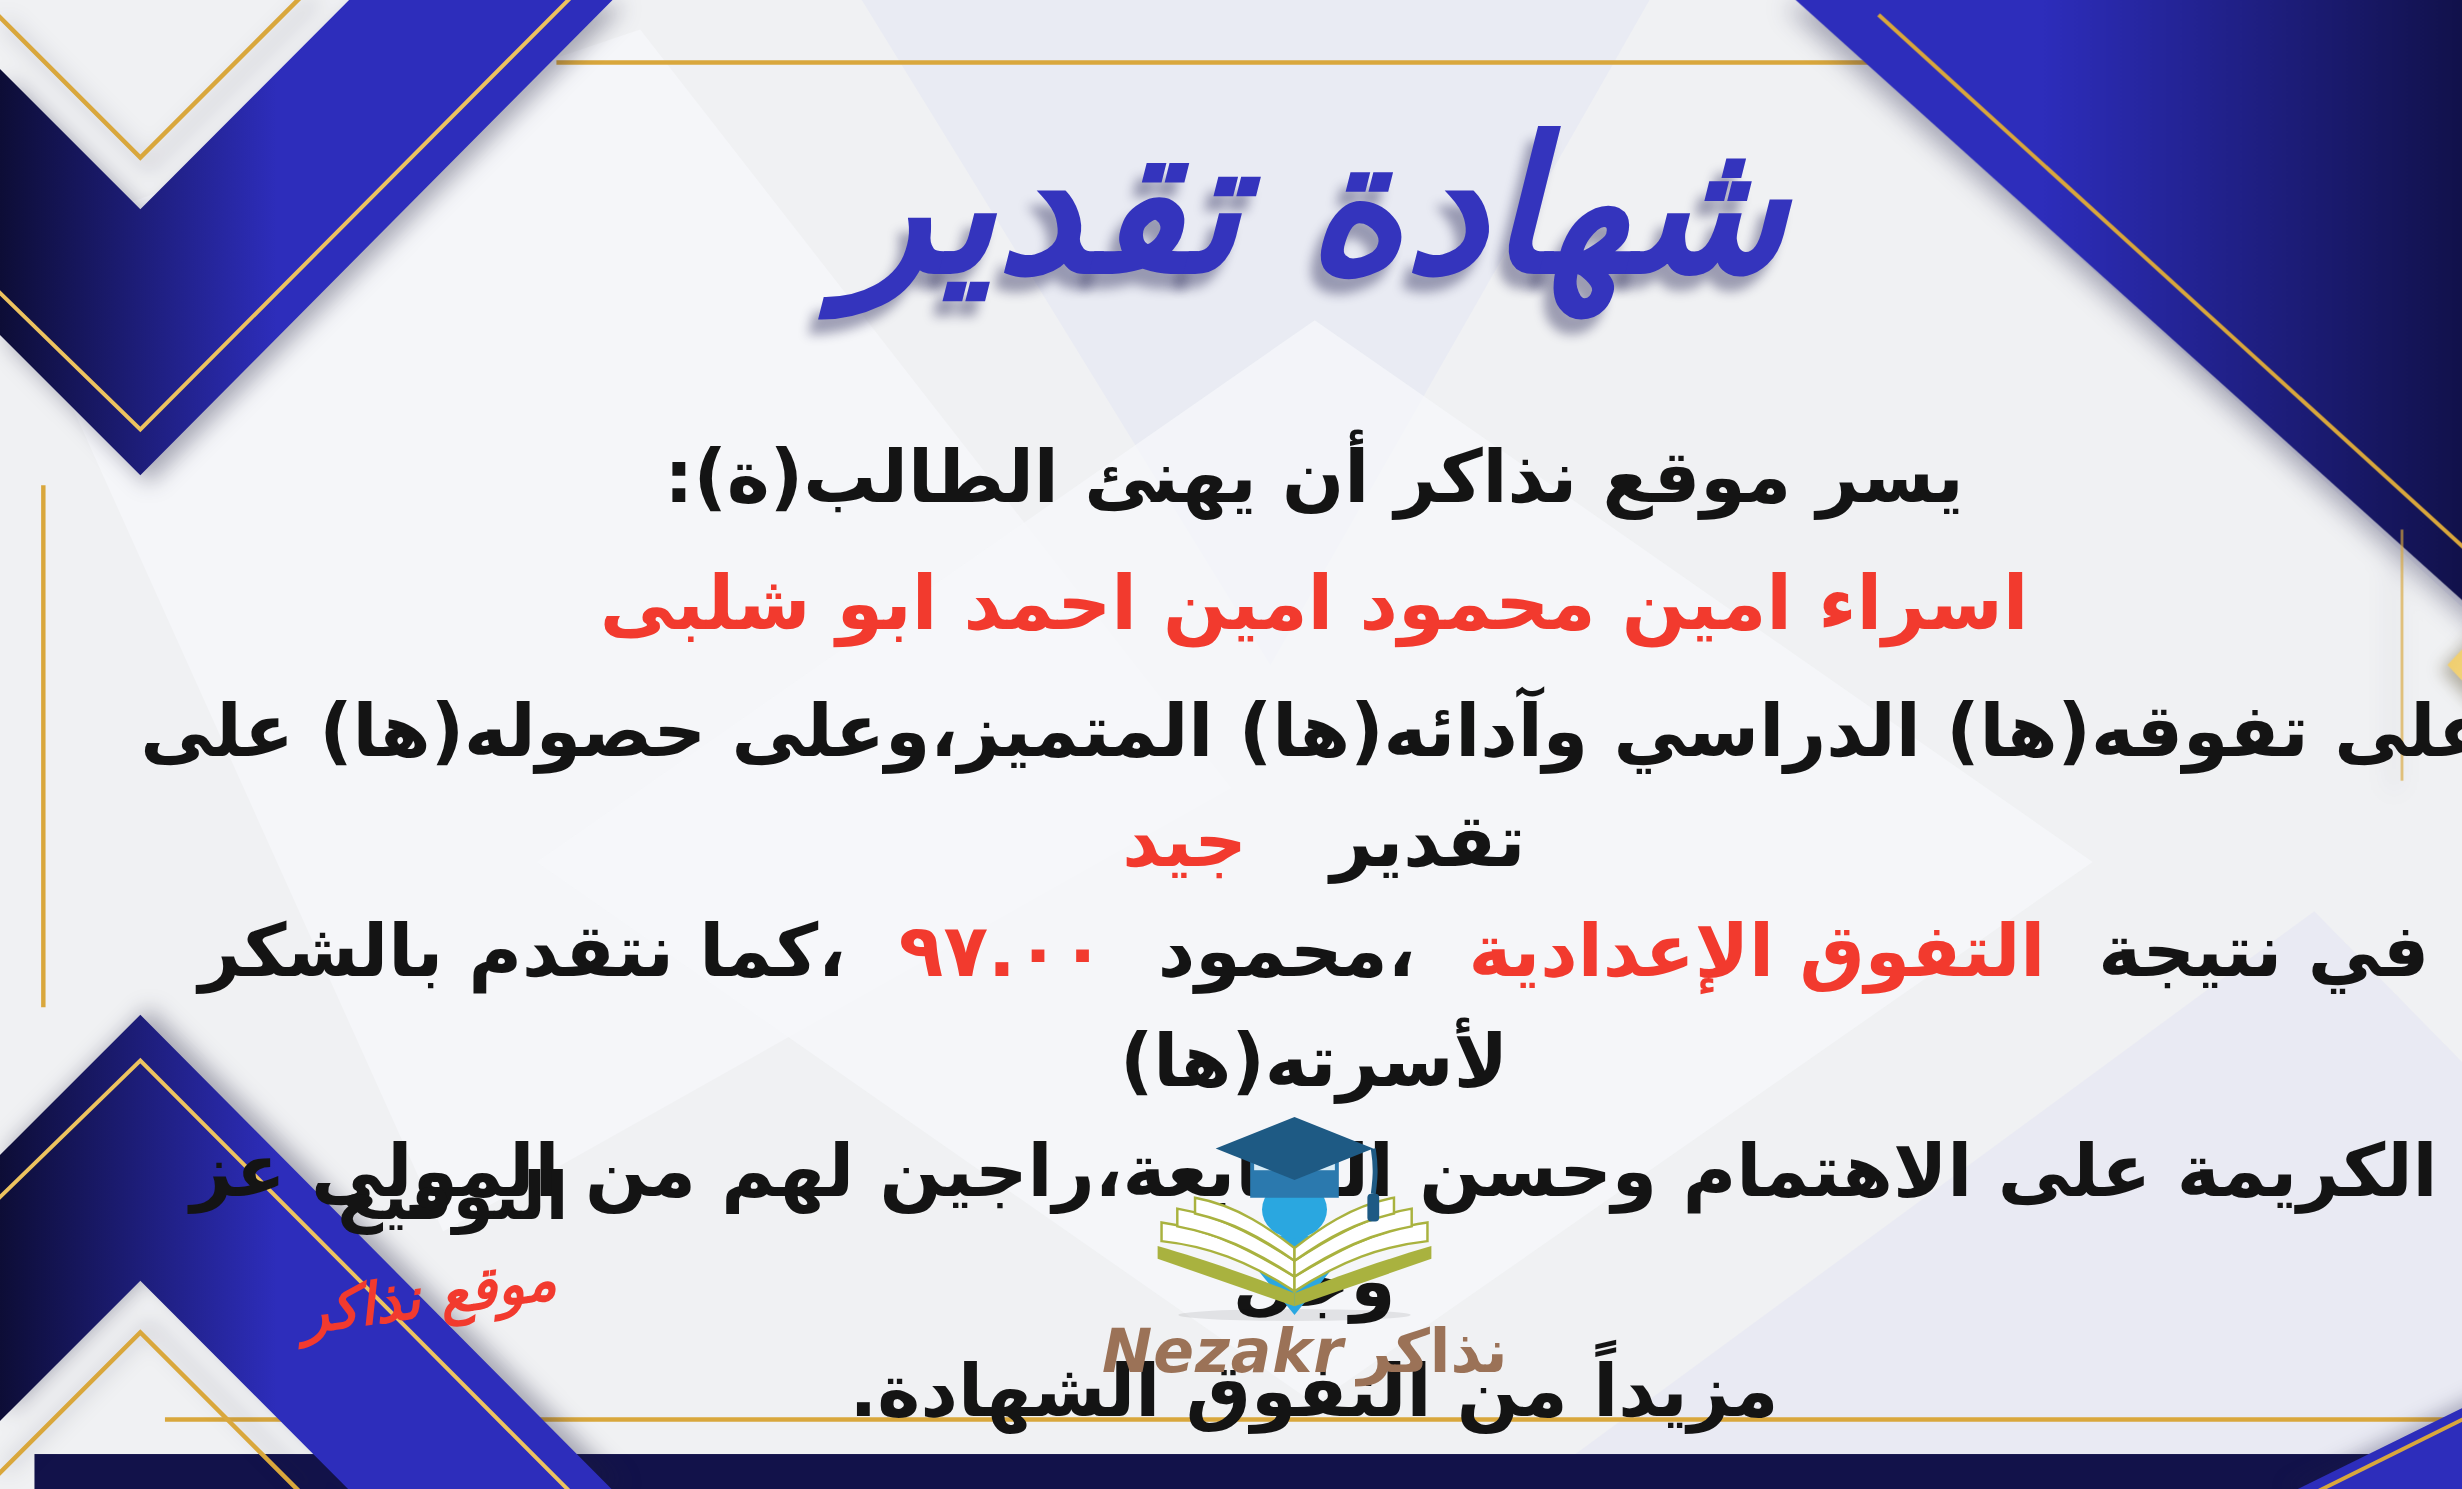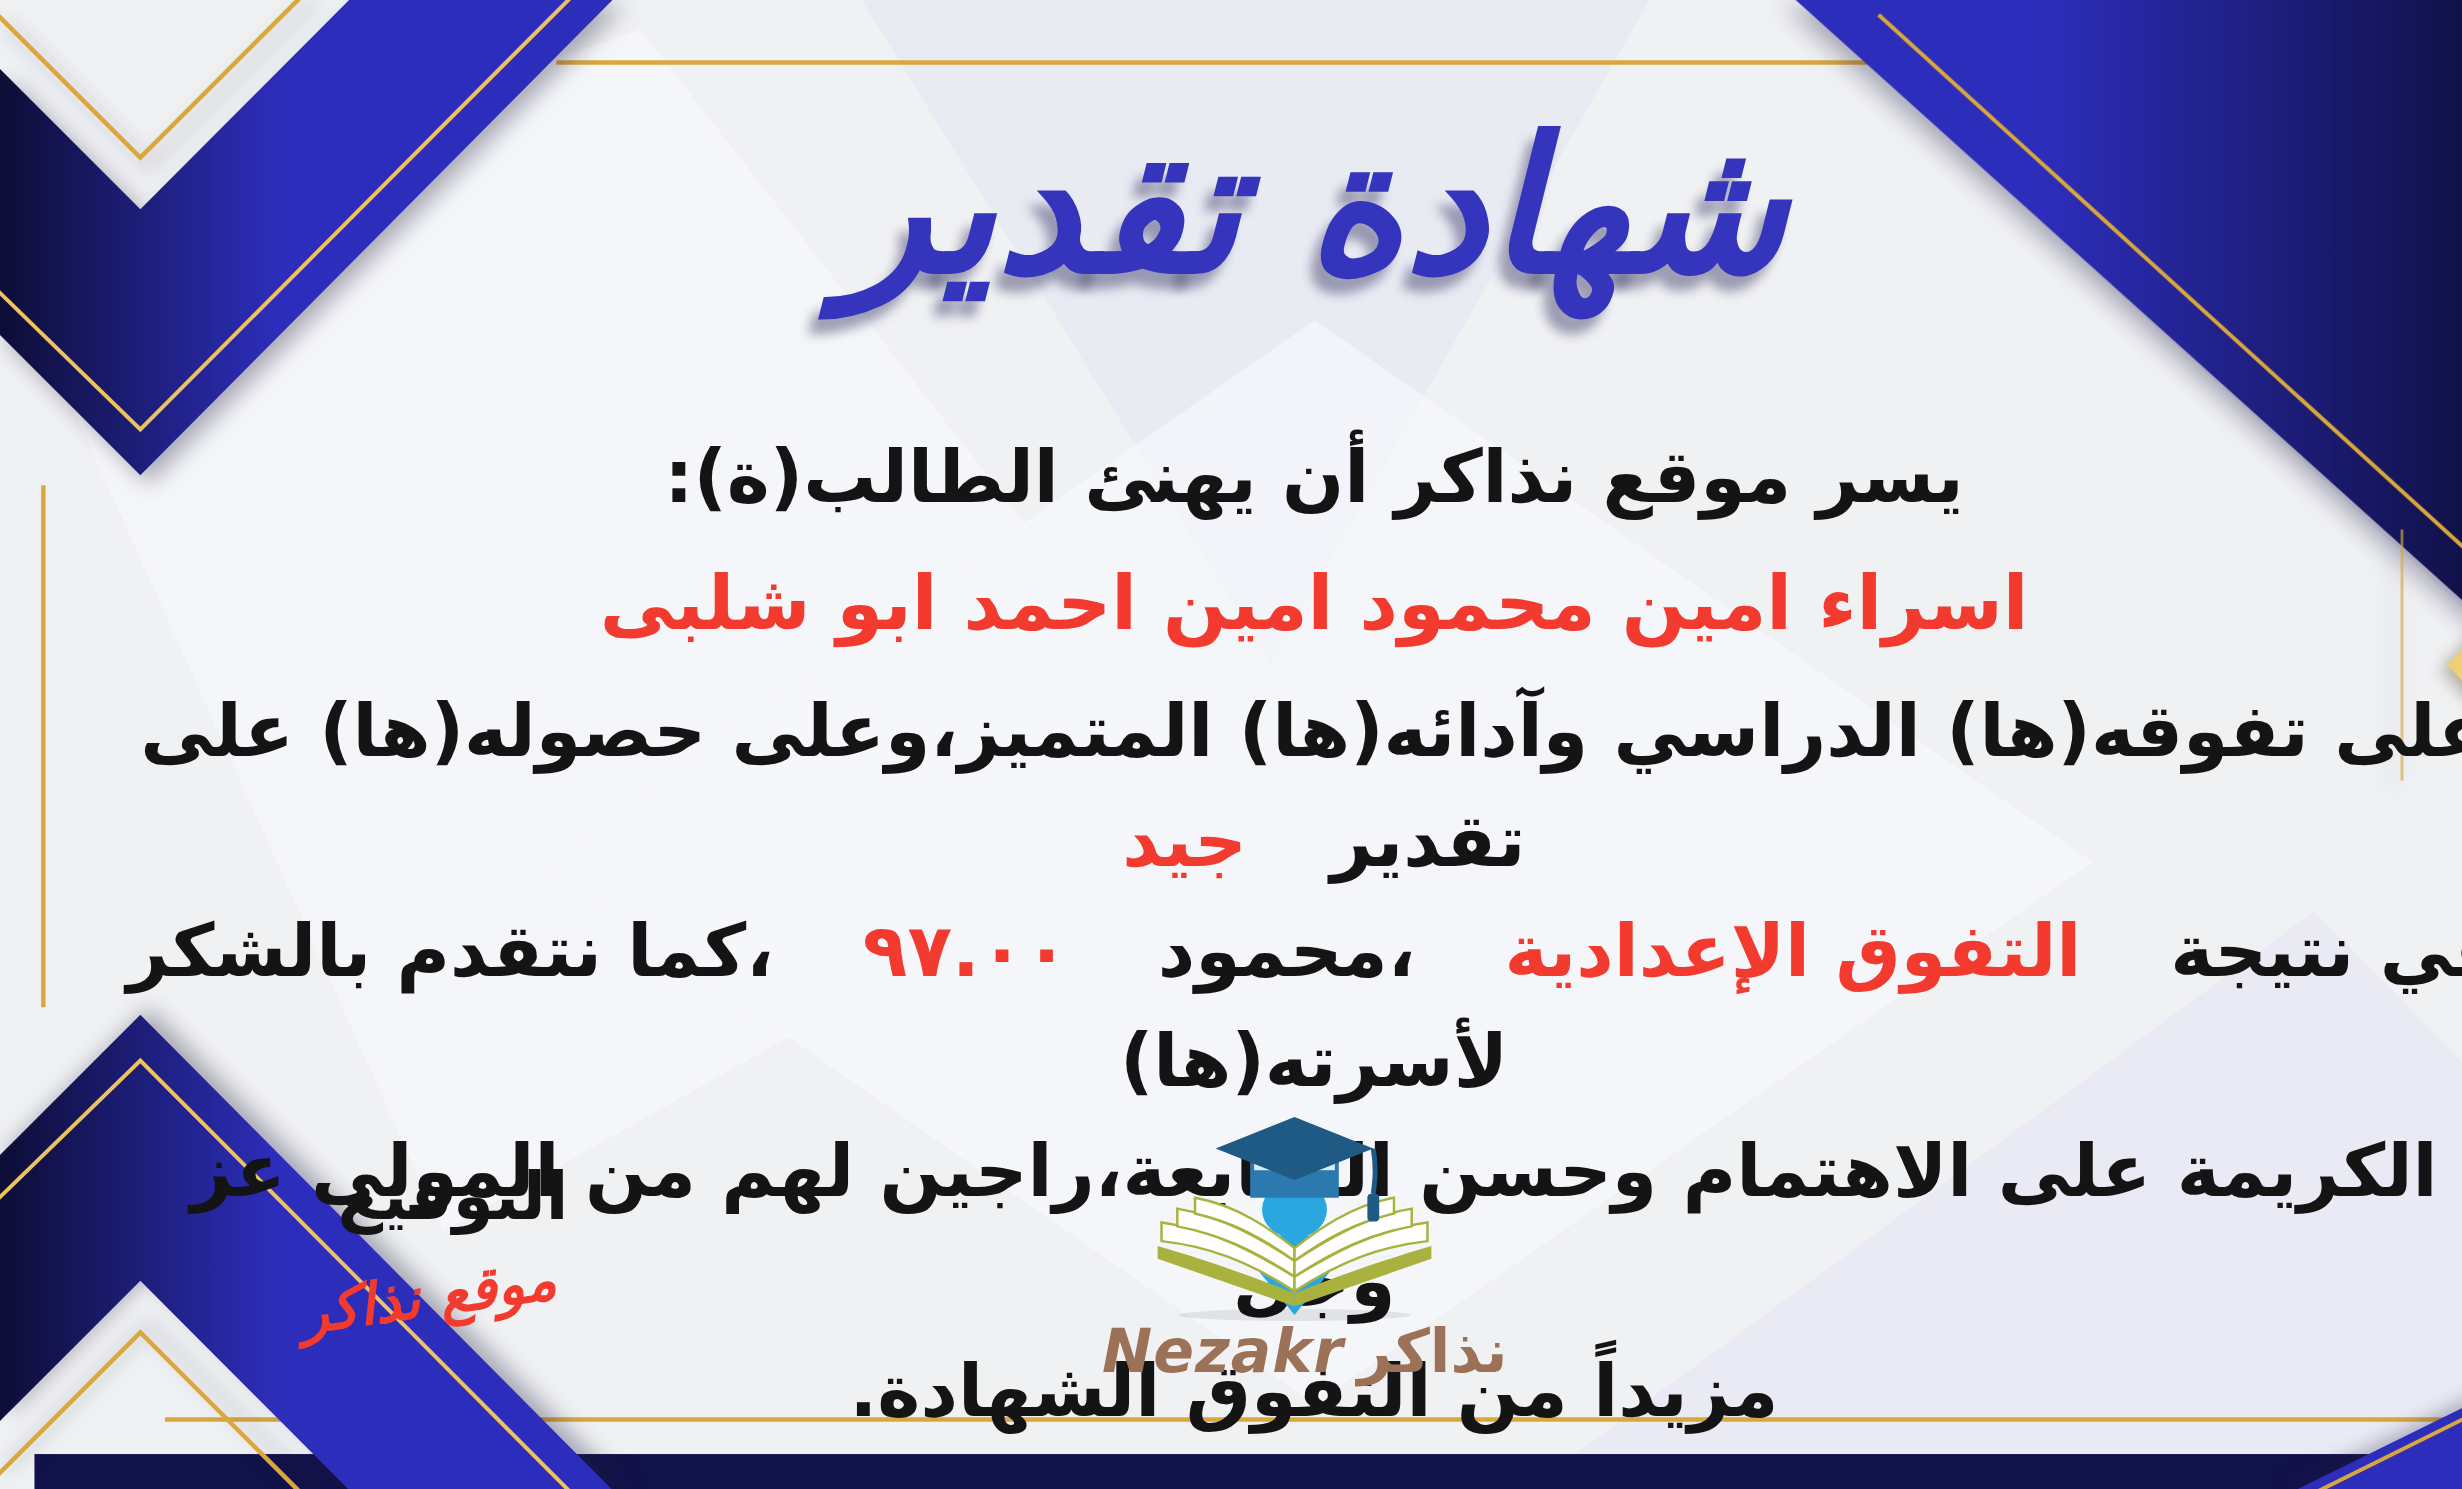--- a/index.html
+++ b/index.html
@@ -11,21 +11,21 @@
   body{width:2628px;height:1490px;overflow:hidden;font-family:"DejaVu Sans",sans-serif;}
   .cert{position:relative;width:2628px;height:1490px;background:var(--background);overflow:hidden;}
   .deco{position:absolute;inset:0;width:100%;height:100%;}
   .txt{position:absolute;direction:rtl;text-align:center;color:var(--text-black);}
   .title{left:0;top:54px;width:2628px;font-size:187px;line-height:305px;font-weight:bold;
          font-style:italic;color:#3434bd;letter-spacing:3px;
          text-shadow:-9.8px 14.8px 10.8px rgba(30,30,80,.40);}
   .intro{left:118px;top:425px;width:2392px;font-size:73px;line-height:103px;font-weight:bold;}
   .name{left:118px;top:550px;width:2392px;font-size:75px;line-height:106px;font-weight:bold;color:var(--red);}
   .body-text{left:118px;top:676px;width:2392px;font-size:73px;line-height:110px;font-weight:bold;}
-  .hl{color:var(--red);margin:0 89px;}
+  .hl{color:var(--red);margin:0 53px;}
   .hl-grade{color:var(--red);margin:0 29.5px 0 19.7px;padding-right:54px;}
   .sig-label{left:256px;top:1158px;width:394px;font-size:66px;font-weight:bold;}
   .sig-script{left:231px;top:1263px;width:394px;font-size:57px;font-weight:600;font-style:italic;
               color:var(--red);transform:rotate(-8deg);}
   .logo{position:absolute;left:1102px;top:1111px;width:384px;text-align:center;}
   .logo svg{display:block;margin:0 auto;}
   .logo-text{direction:ltr;margin-top:-6.9px;font-size:60px;font-weight:bold;color:var(--brown);
              letter-spacing:1px;white-space:nowrap;}
   .logo-text .latin{font-style:italic;margin-right:13.8px;}
   .logo-text .arabic{font-style:normal;}

